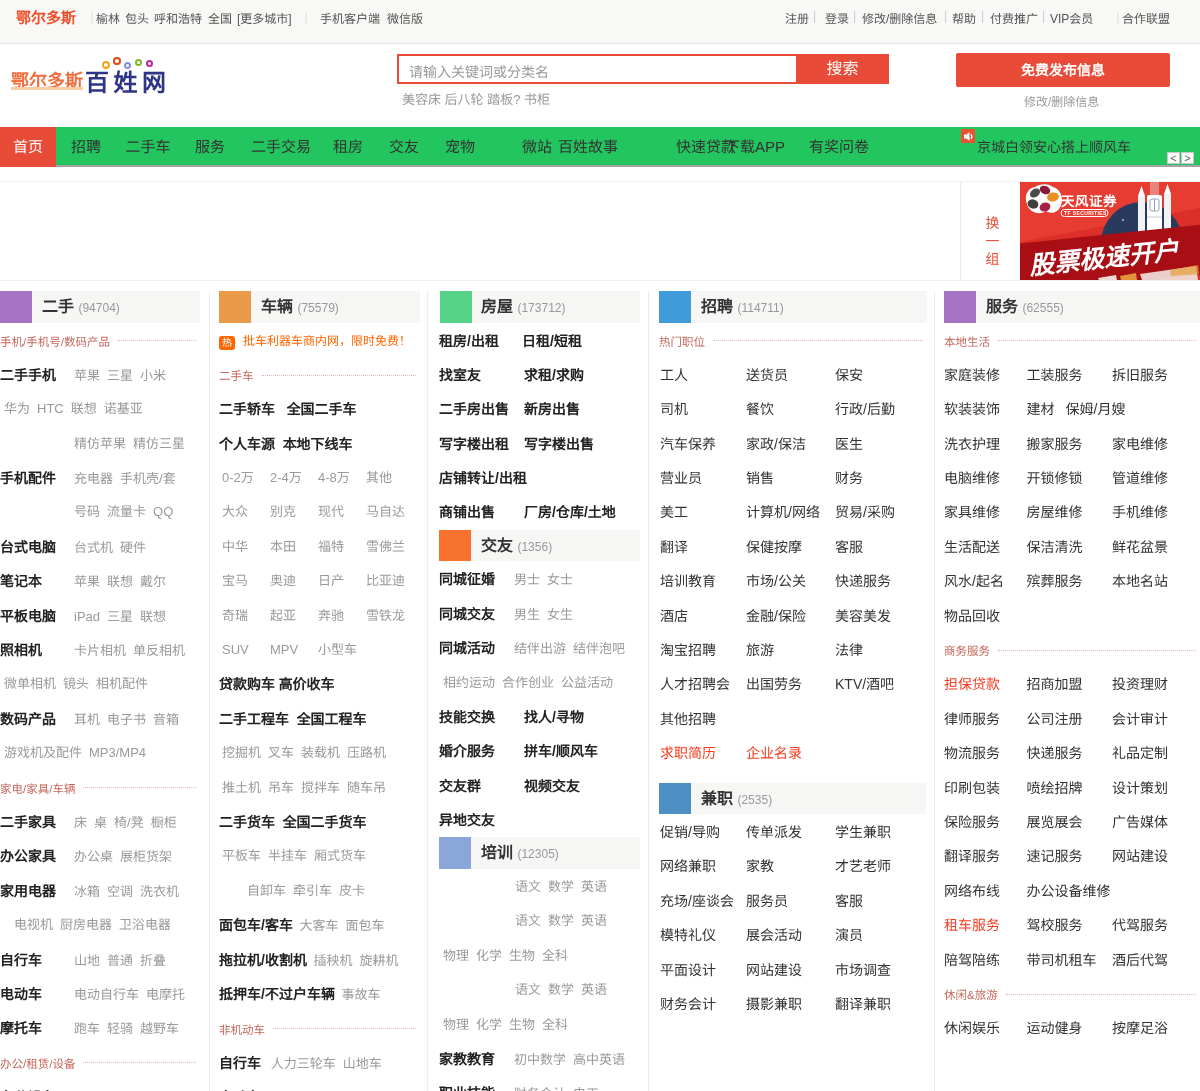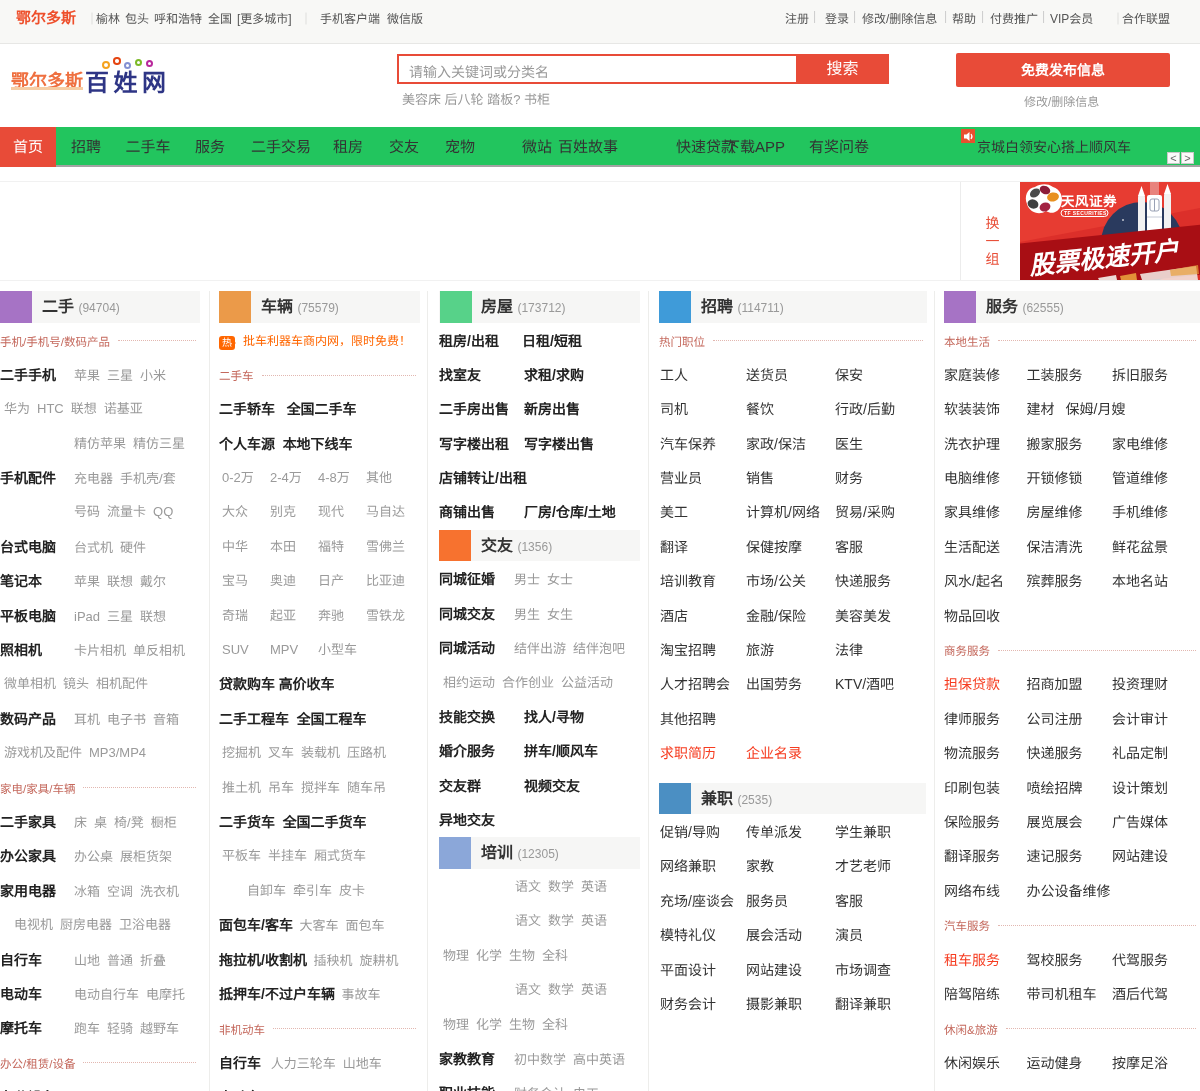--- a/index.html
+++ b/index.html
@@ -321,21 +321,20 @@
   <div class="r"><span class="c51 d">风水/起名</span><span class="c52 d">殡葬服务</span><span class="d">本地名站</span></div>
   <div class="r"><span class="d">物品回收</span></div>
   <div class="sec">商务服务</div>
   <div class="r"><span class="c51 rd">担保贷款</span><span class="c52 d">招商加盟</span><span class="d">投资理财</span></div>
   <div class="r"><span class="c51 d">律师服务</span><span class="c52 d">公司注册</span><span class="d">会计审计</span></div>
   <div class="r"><span class="c51 d">物流服务</span><span class="c52 d">快递服务</span><span class="d">礼品定制</span></div>
   <div class="r"><span class="c51 d">印刷包装</span><span class="c52 d">喷绘招牌</span><span class="d">设计策划</span></div>
   <div class="r"><span class="c51 d">保险服务</span><span class="c52 d">展览展会</span><span class="d">广告媒体</span></div>
   <div class="r"><span class="c51 d">翻译服务</span><span class="c52 d">速记服务</span><span class="d">网站建设</span></div>
   <div class="r"><span class="c51 d">网络布线</span><span class="d">办公设备维修</span></div>
-  <div class="sec">汽车服务</div>
   <div class="r"><span class="c51 rd">租车服务</span><span class="c52 d">驾校服务</span><span class="d">代驾服务</span></div>
   <div class="r"><span class="c51 d">陪驾陪练</span><span class="c52 d">带司机租车</span><span class="d">酒后代驾</span></div>
   <div class="sec">休闲&amp;旅游</div>
   <div class="r"><span class="c51 d">休闲娱乐</span><span class="c52 d">运动健身</span><span class="d">按摩足浴</span></div>
 </div>
 <span class="vsep" style="left:209px"></span>
 <span class="vsep" style="left:427px"></span>
 <span class="vsep" style="left:648px"></span>
 <span class="vsep" style="left:934px"></span>
 

